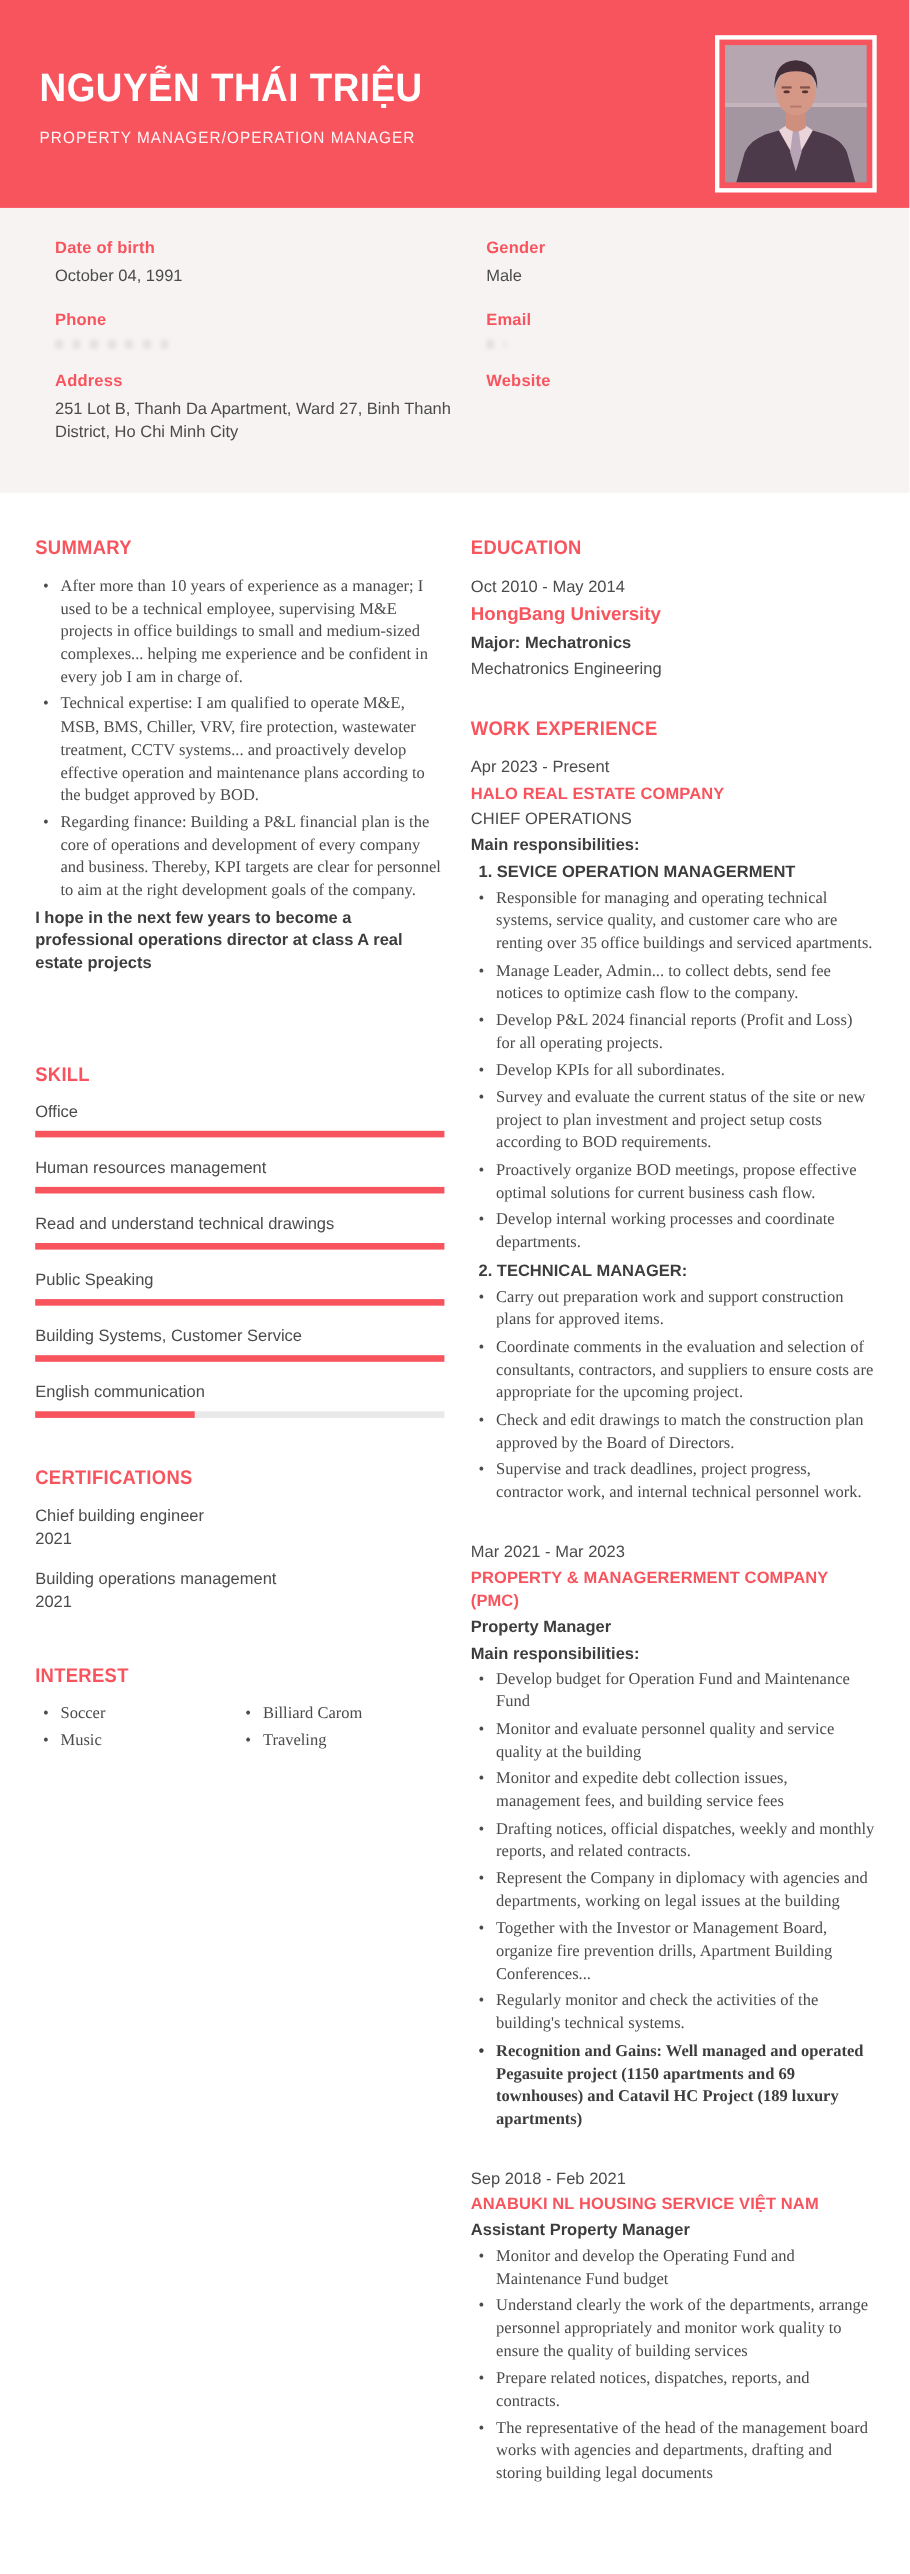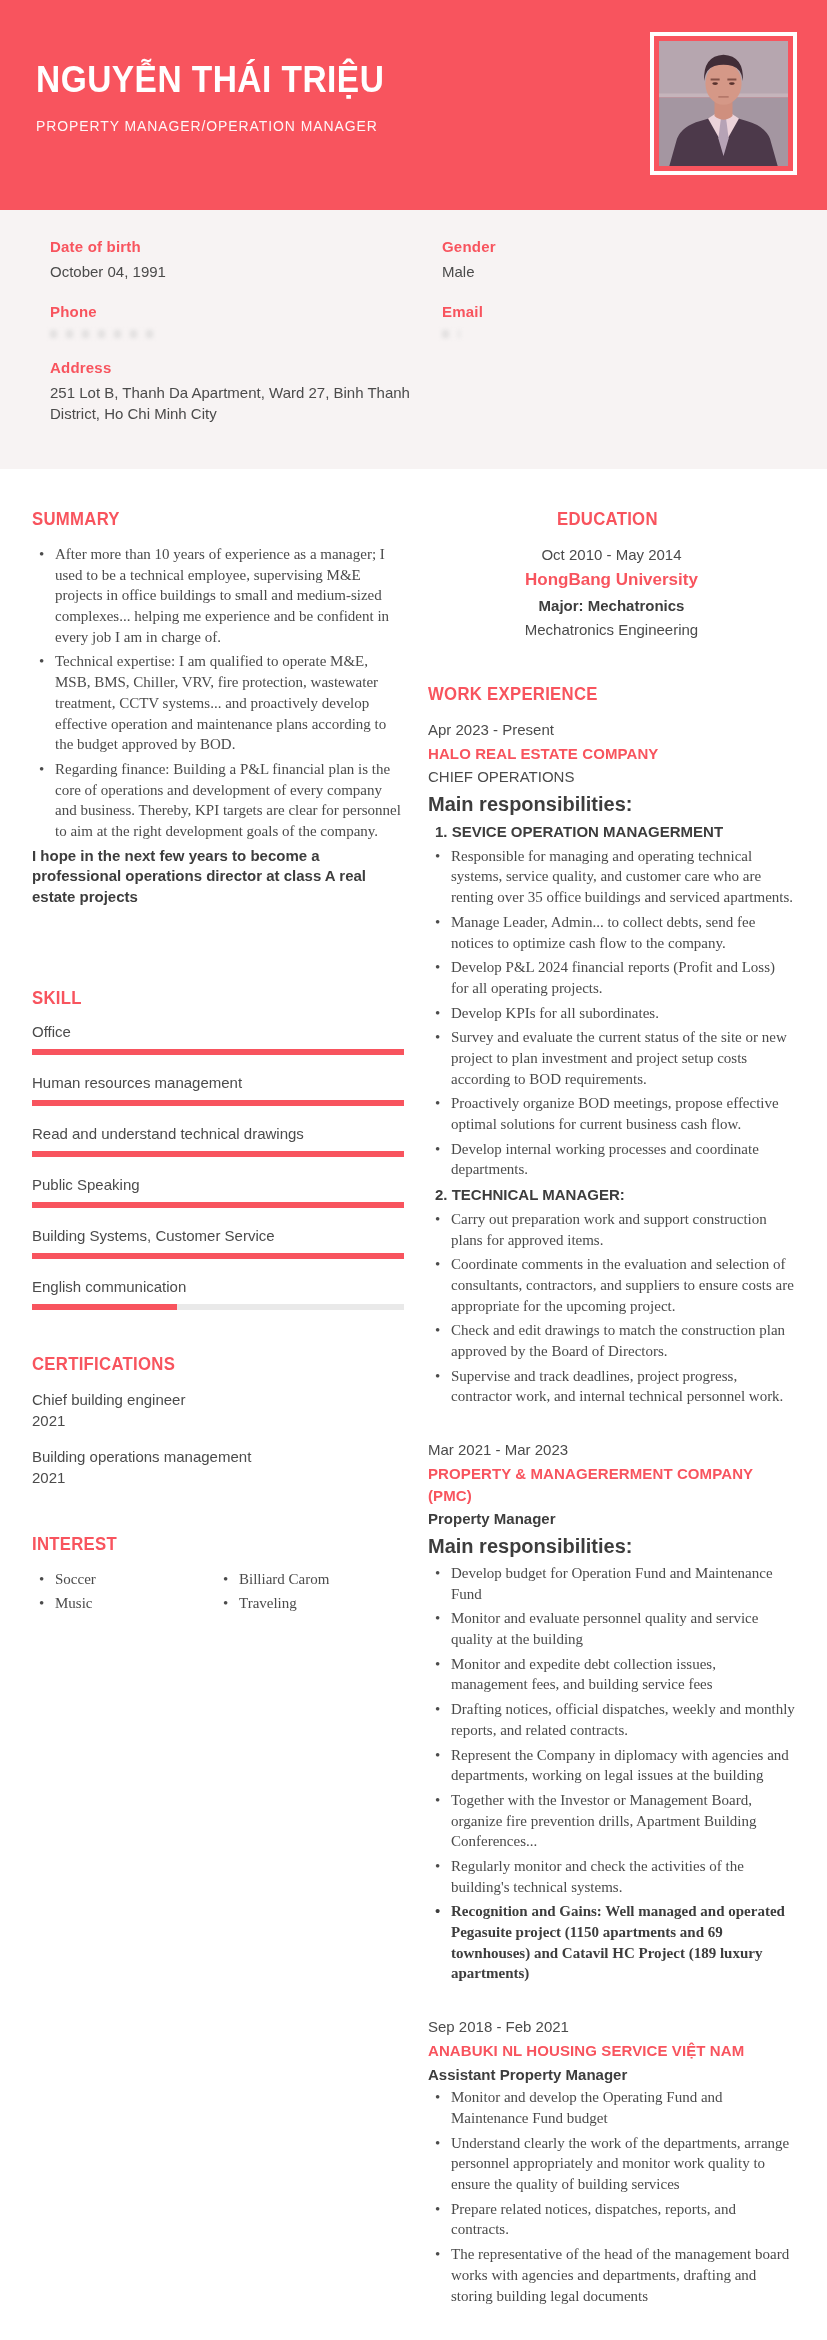--- a/index.html
+++ b/index.html
@@ -20,21 +20,21 @@
     width:827px;
     min-height:2340px;
     margin:0 auto;
     background:#fff;
     overflow:hidden;
     position:relative;
   }
   
   .hero{
     position:relative;
-    height:210px;
+    height:189px;
     background:var(--accent);
     padding:60px 0 0 36px;
   }
   .condensed{display:inline-block;transform:scaleX(.93);transform-origin:left center;}
   .name{
     font-size:36px;
     font-weight:700;
     color:#fff;
     letter-spacing:.5px;
     line-height:1.1;
@@ -147,28 +147,28 @@
     display:grid;
     grid-template-columns:184px 1fr;
     column-gap:0;
   }
   .interest-grid li{margin-bottom:11px;}
   
   .edu-period{font-size:15px;line-height:1.4;margin-bottom:3px;}
   .edu-school{color:var(--accent);font-weight:700;font-size:17px;line-height:1.4;margin-bottom:3px;}
   .edu-major{font-weight:700;color:var(--text-bold);font-size:15px;line-height:1.4;margin-bottom:3px;}
   .edu-detail{font-size:15px;line-height:1.4;}
-  .education-section{margin-bottom:44px;text-align:center;}
+  .education-section{margin-bottom:33px;}
   
   .job{margin-bottom:32px;}
   .job-period{font-size:15px;line-height:1.45;margin-bottom:2px;}
   .job-company{color:var(--accent);font-weight:700;font-size:15px;line-height:1.45;margin-bottom:2px;letter-spacing:.1px;}
   .job-role{font-size:15px;line-height:1.45;margin-bottom:2px;}
   .job-role.bold{font-weight:700;color:var(--text-bold);}
-  .resp-label{font-size:20px;line-height:1.45;margin-bottom:2px;}
+  .resp-label{font-size:15px;line-height:1.45;margin-bottom:2px;}
   .resp-label:empty{display:none;}
   .group-title{
     font-size:15px;
     line-height:1.45;
     padding-left:7px;
     margin-bottom:3px;
   }
   .group-title:empty{display:none;}
   ul.dots li.bold::before{color:var(--text-bold);}
 </style>
@@ -239,20 +239,24 @@
 
           <div class="redact" style="width: 18px;"></div>
         </div>
 
         <div class="info-field">
           <div class="info-label">Address</div>
           <div class="info-value">251 Lot B, Thanh Da Apartment, Ward 27, Binh Thanh District, Ho Chi Minh City</div>
 
         </div>
 
+        <div class="info-field">
+          <div class="info-label">Website</div>
+
+        </div>
       </div>
   </section>
 
   <main class="columns">
 
     <div class="col col-left">
 
       <section class="section summary-section">
         <h2 class="sec-h condensed">SUMMARY</h2>
         <ul class="dots">

